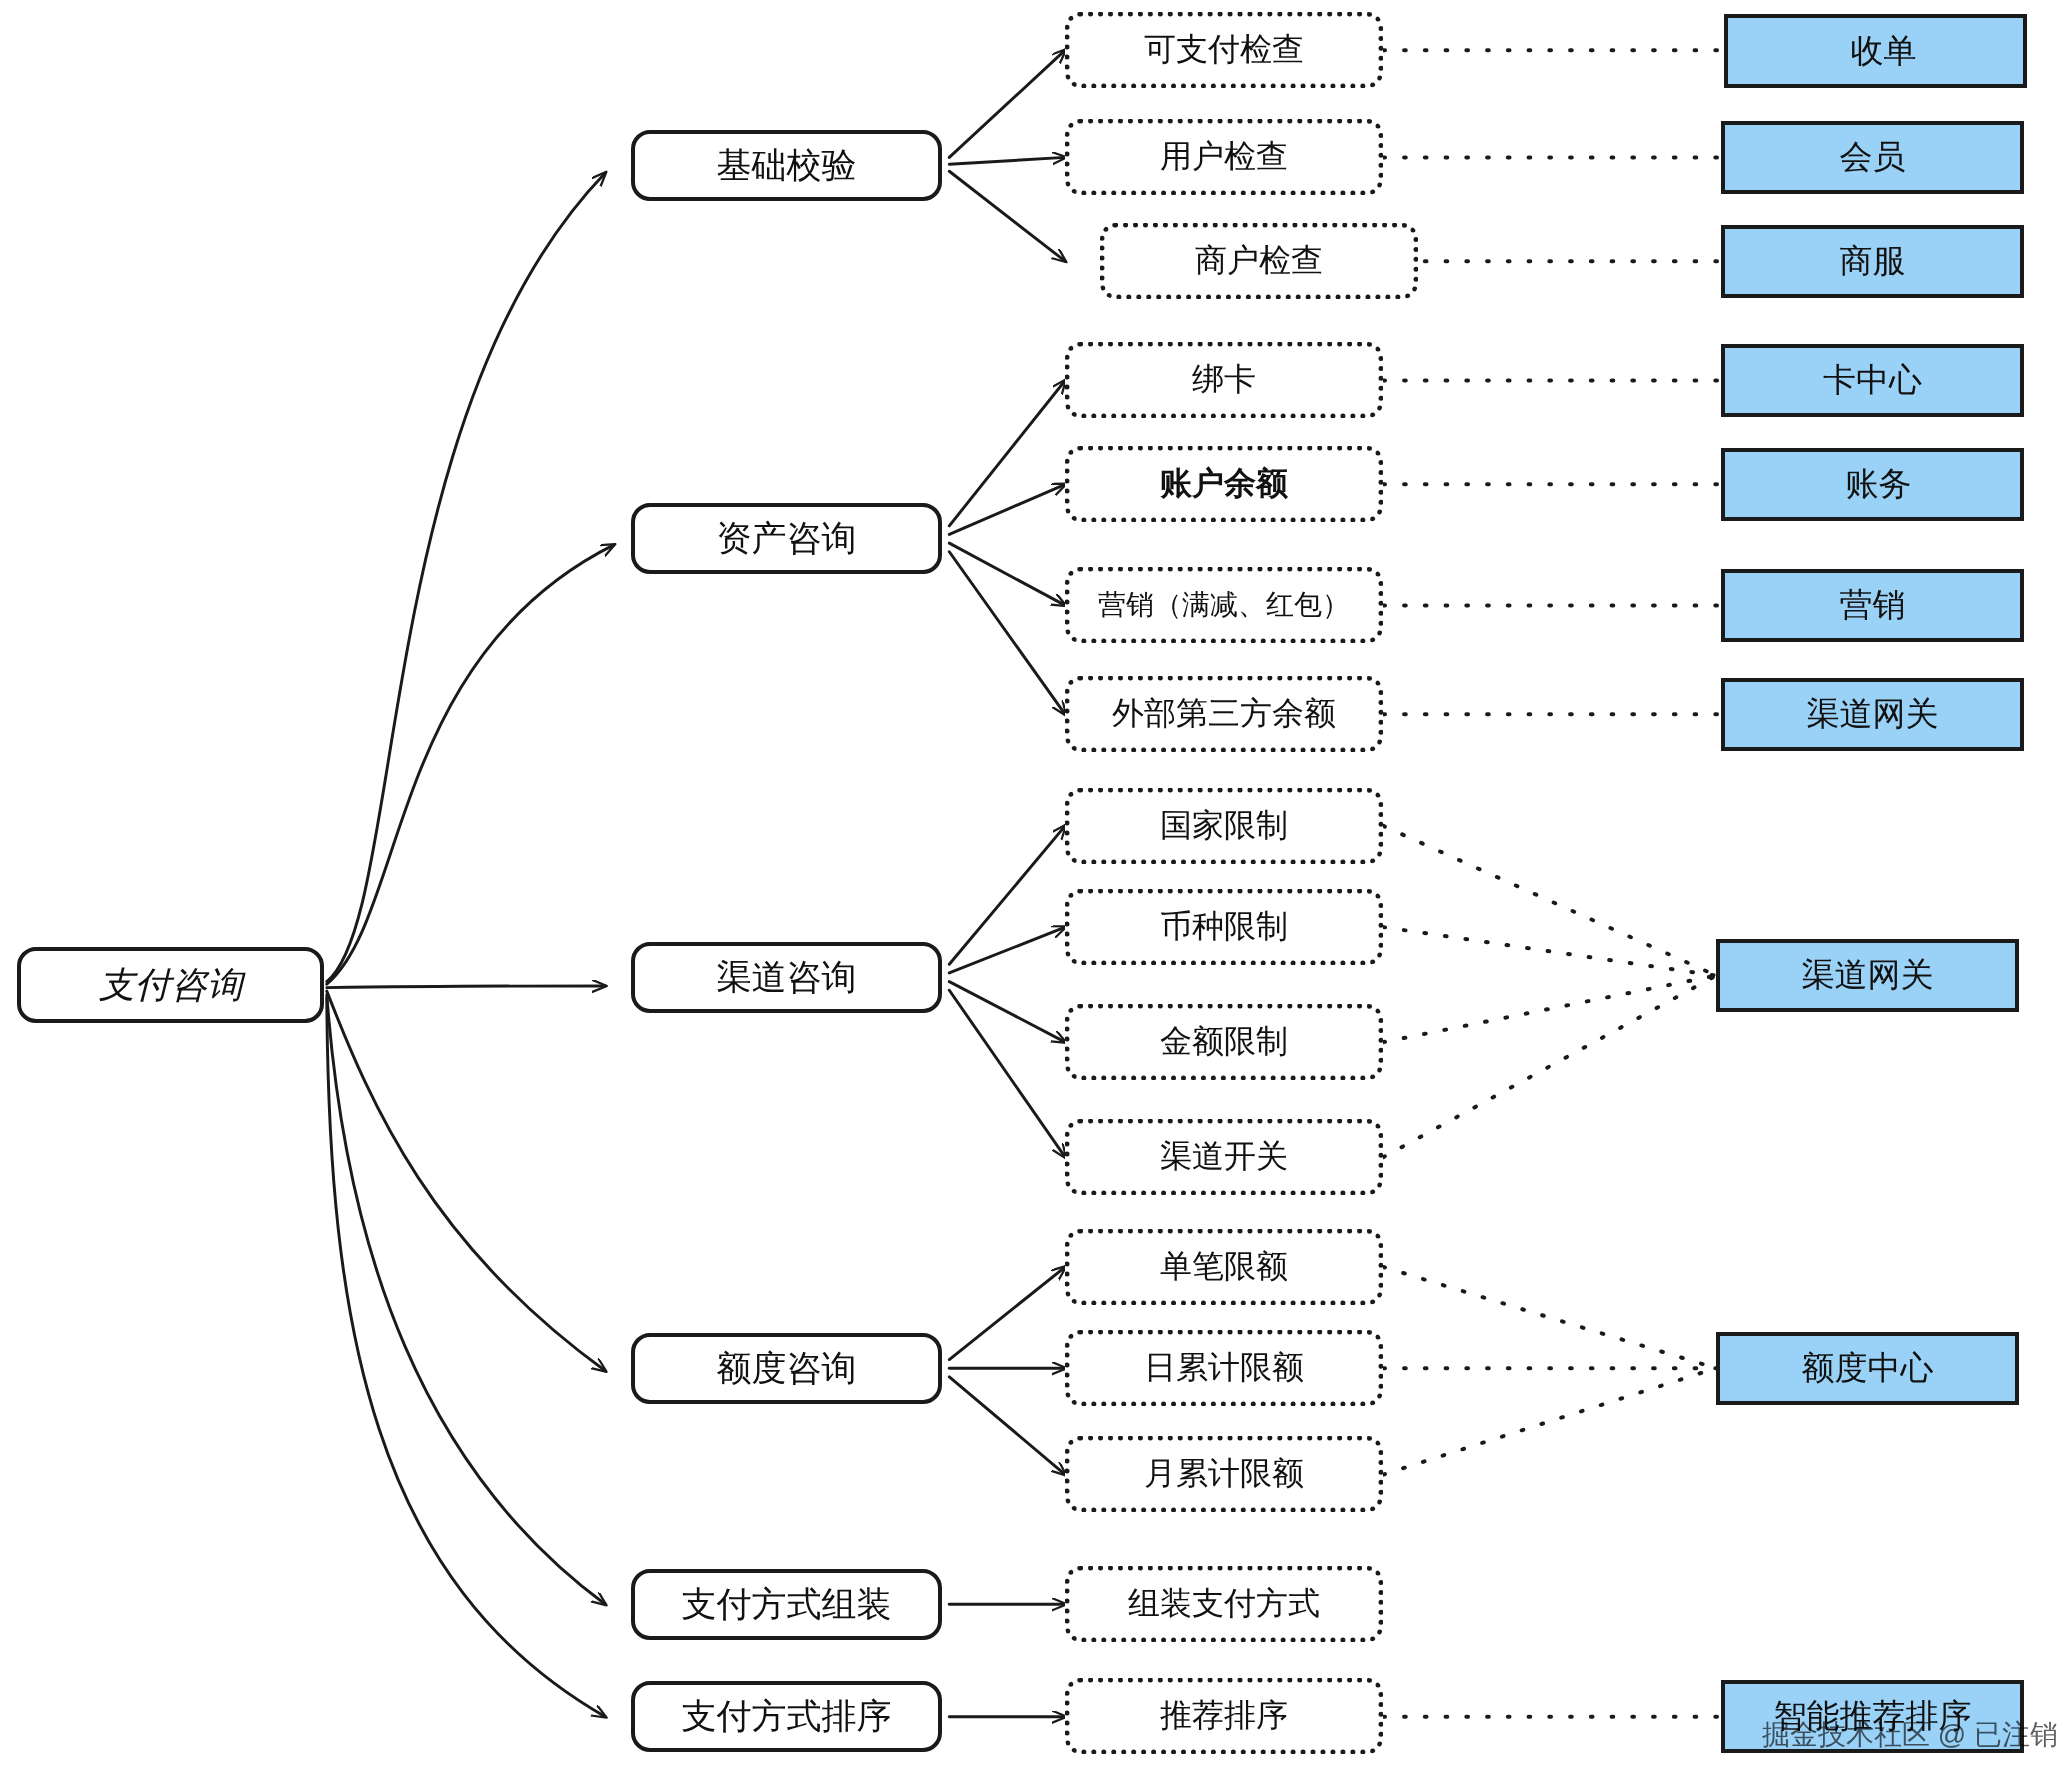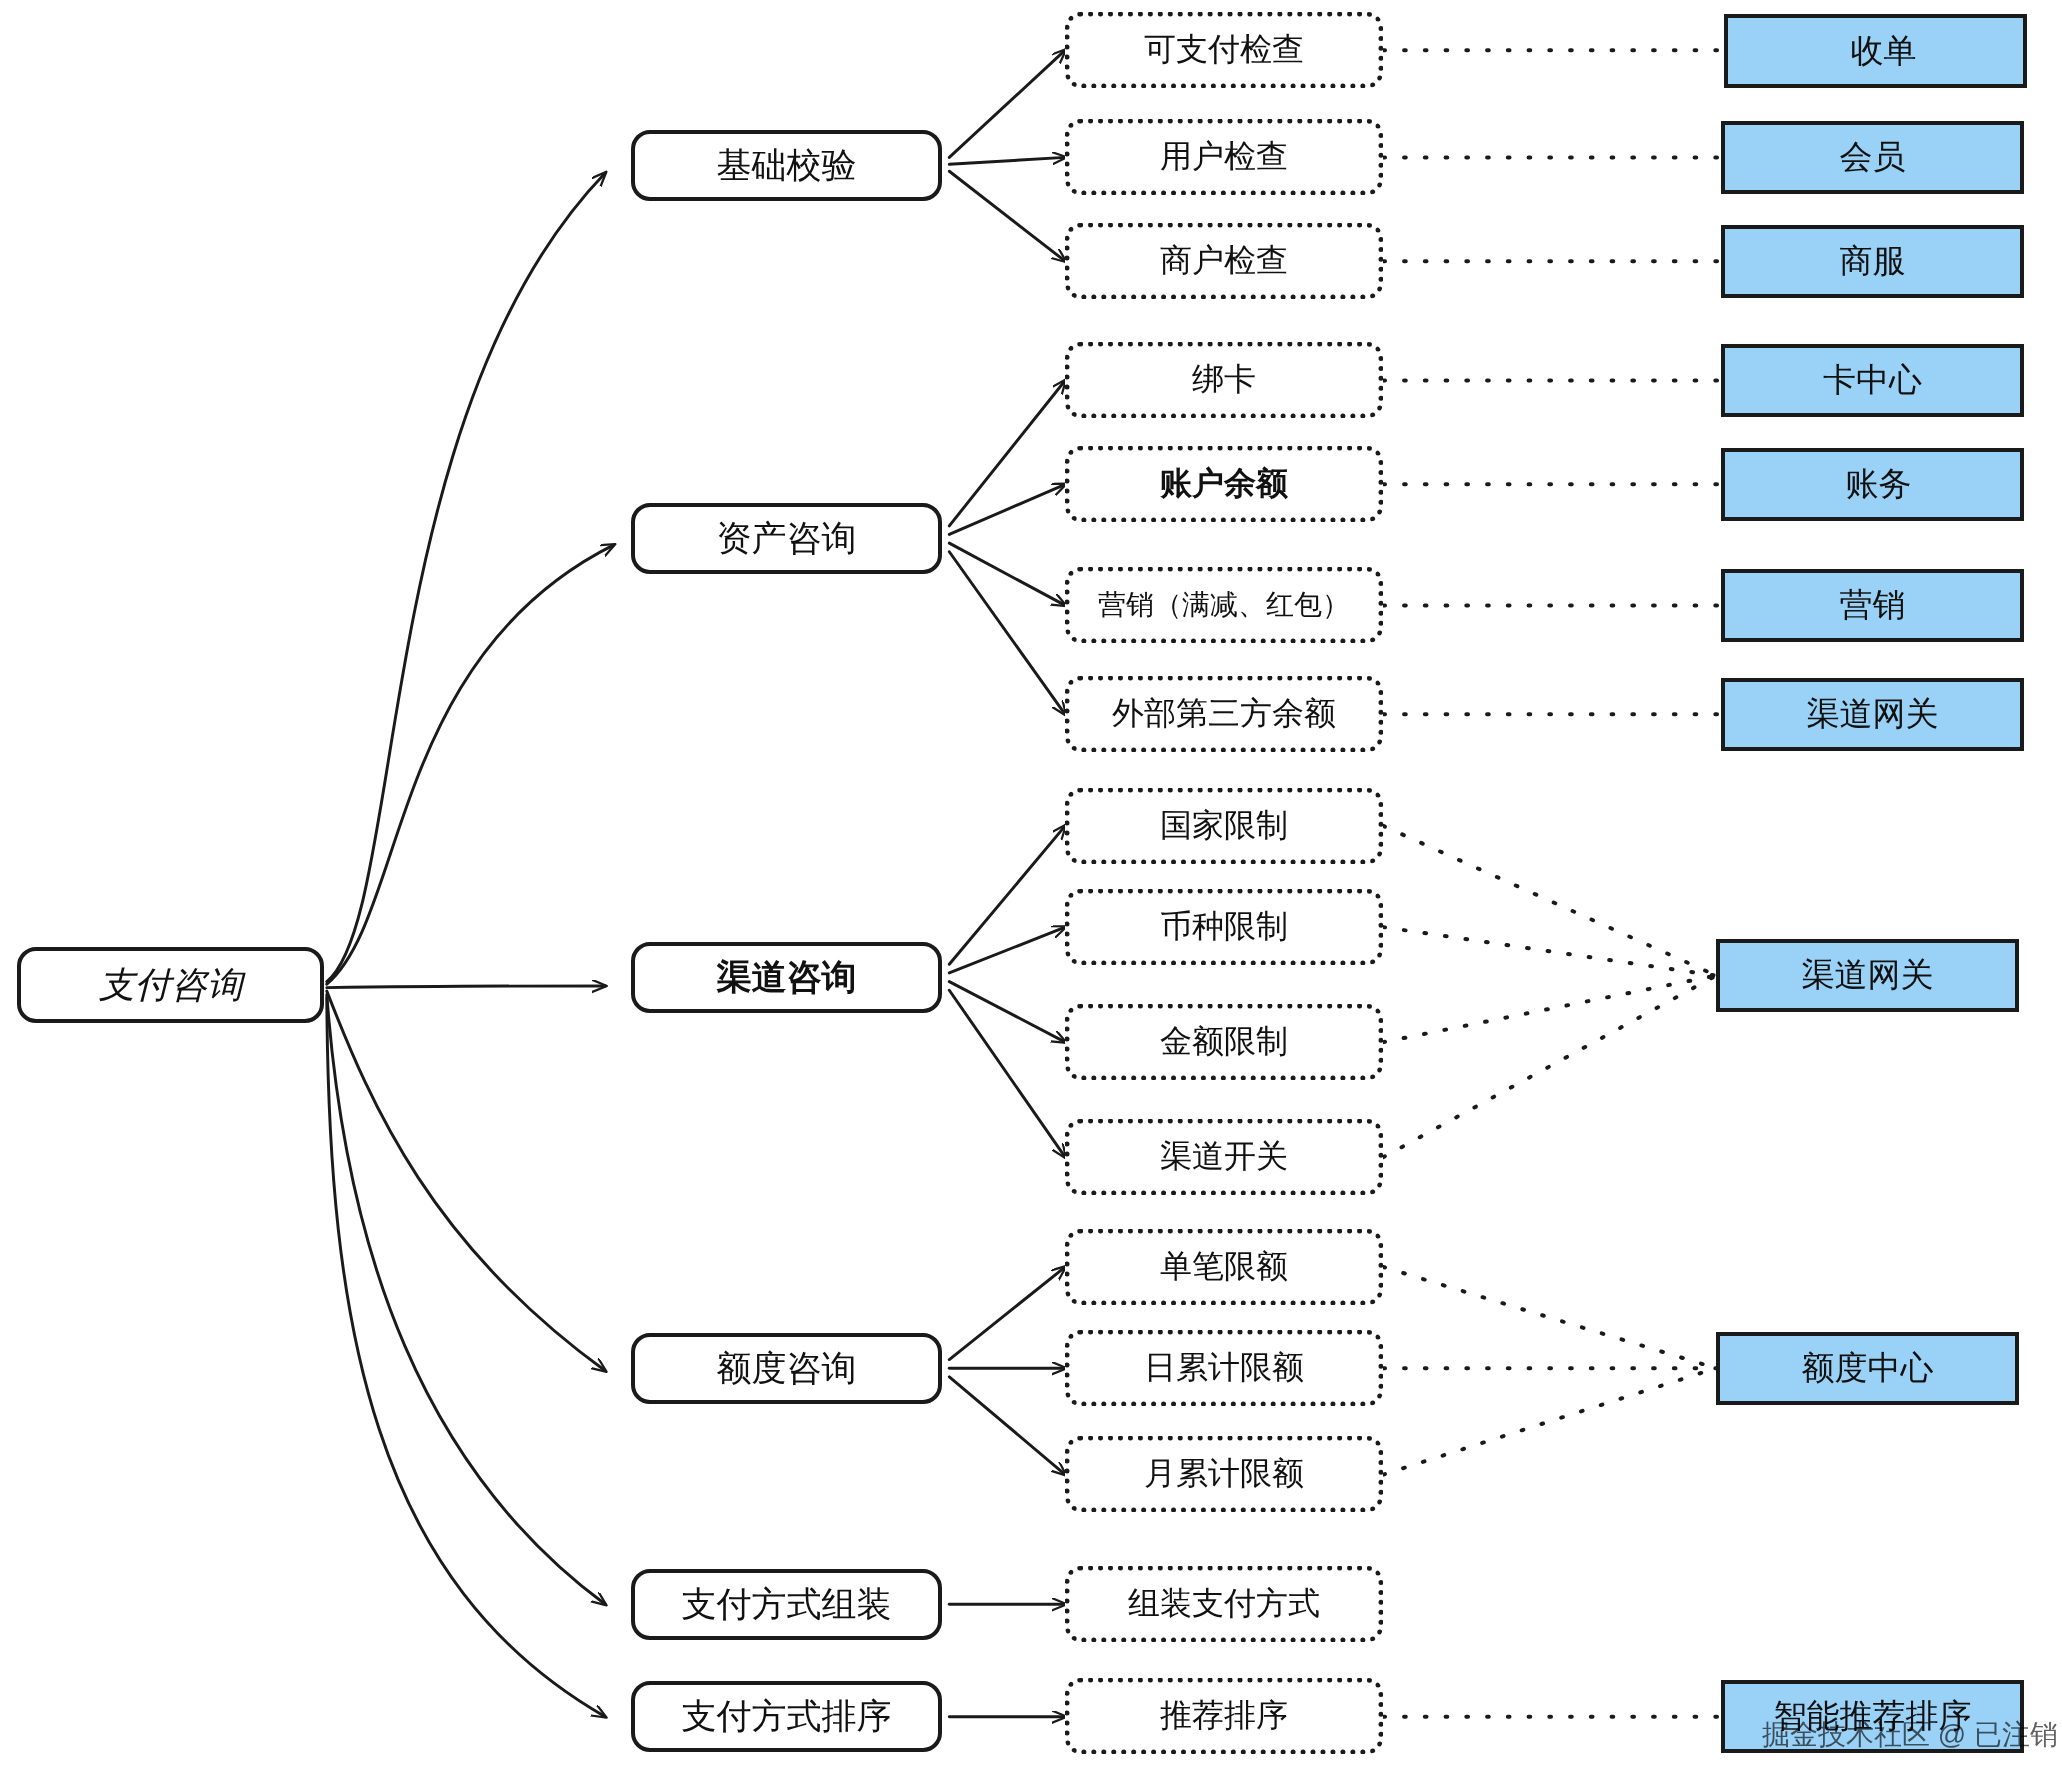--- a/index.html
+++ b/index.html
@@ -86,40 +86,40 @@
   <div class="node rounded root" style="left:17.3px;top:947px;width:307px;height:76px;">
     <span>支付咨询</span>
   </div>
 
   <div class="node rounded" style="left:631px;top:130px;width:311px;height:71px;">
     <span>基础校验</span>
   </div>
   <div class="node rounded" style="left:631px;top:503px;width:311px;height:71px;">
     <span>资产咨询</span>
   </div>
-  <div class="node rounded" style="left:631px;top:942px;width:311px;height:71px;font-weight:bold;">
+  <div class="node rounded" style="left:631px;top:942px;width:311px;height:71px;">
     <span>渠道咨询</span>
   </div>
   <div class="node rounded" style="left:631px;top:1333px;width:311px;height:71px;">
     <span>额度咨询</span>
   </div>
   <div class="node rounded" style="left:631px;top:1569px;width:311px;height:71px;">
     <span>支付方式组装</span>
   </div>
   <div class="node rounded" style="left:631px;top:1681px;width:311px;height:71px;">
     <span>支付方式排序</span>
   </div>
 
   <div class="node dotted" style="left:1065px;top:12px;width:318px;height:76px;">
     <span>可支付检查</span>
   </div>
   <div class="node dotted" style="left:1065px;top:119px;width:318px;height:76px;">
     <span>用户检查</span>
   </div>
-  <div class="node dotted" style="left:1065px;top:223px;width:318px;height:76px;">
+  <div class="node dotted" style="left:1100px;top:223px;width:318px;height:76px;">
     <span>商户检查</span>
   </div>
 
   <div class="node dotted" style="left:1065px;top:342px;width:318px;height:76px;">
     <span>绑卡</span>
   </div>
   <div class="node dotted" style="left:1065px;top:446px;width:318px;height:76px;font-weight:bold;">
     <span>账户余额</span>
   </div>
   <div class="node dotted small" style="left:1065px;top:567px;width:318px;height:76px;">

